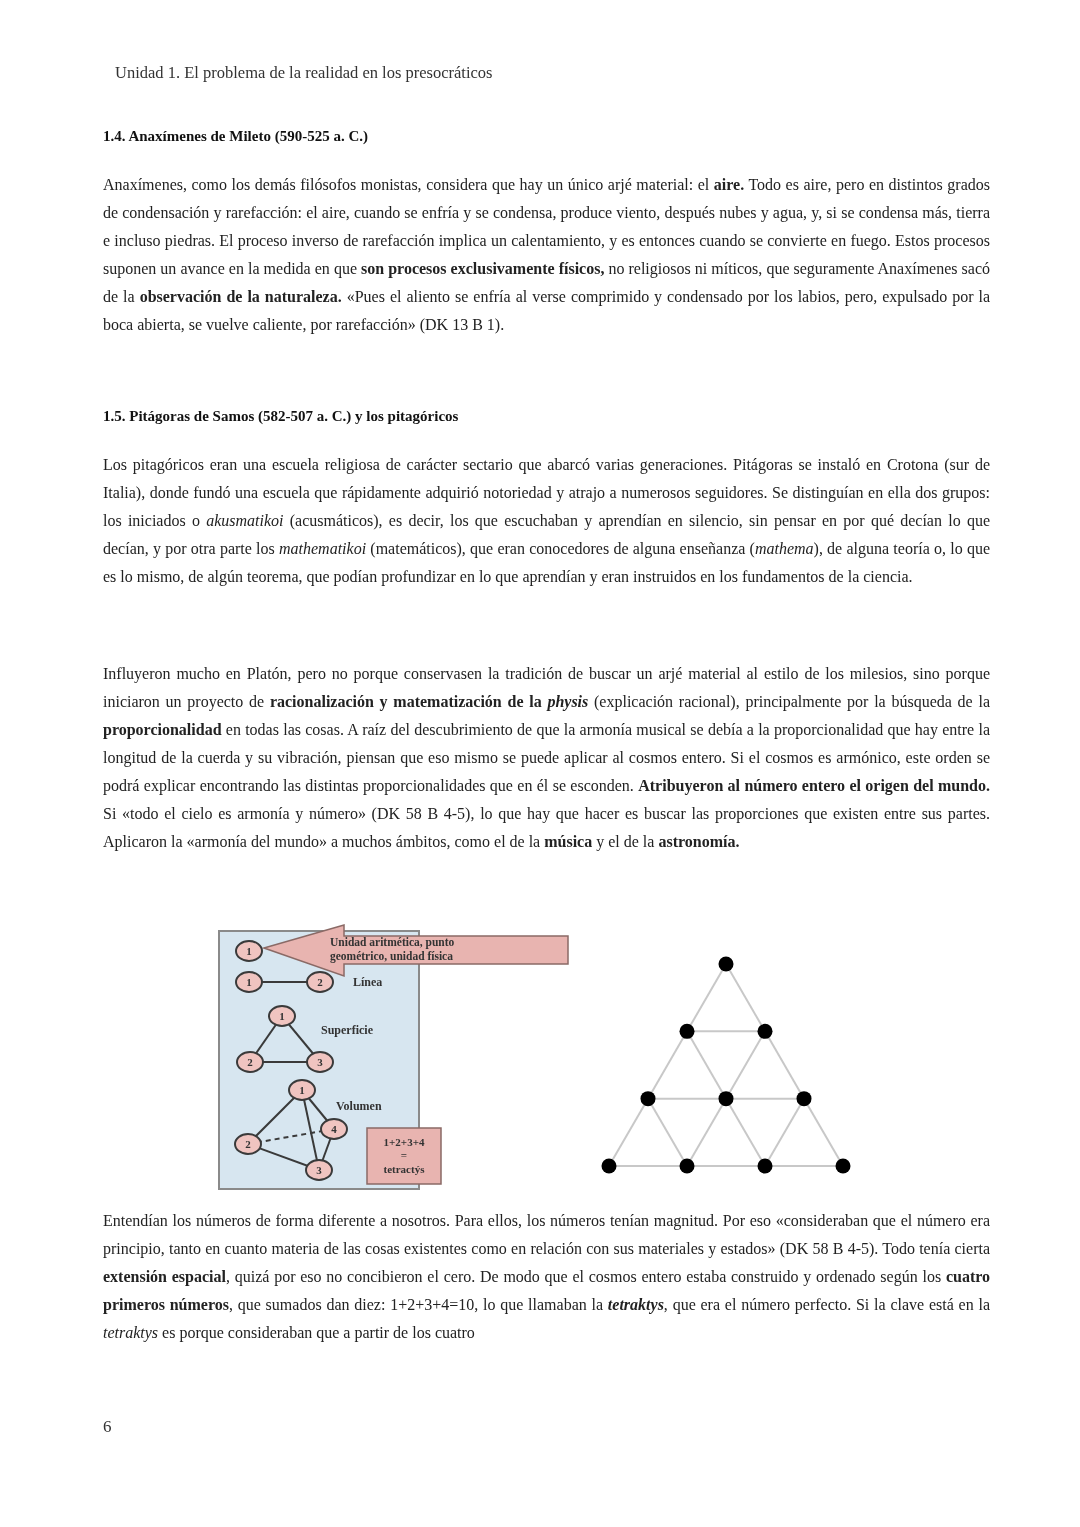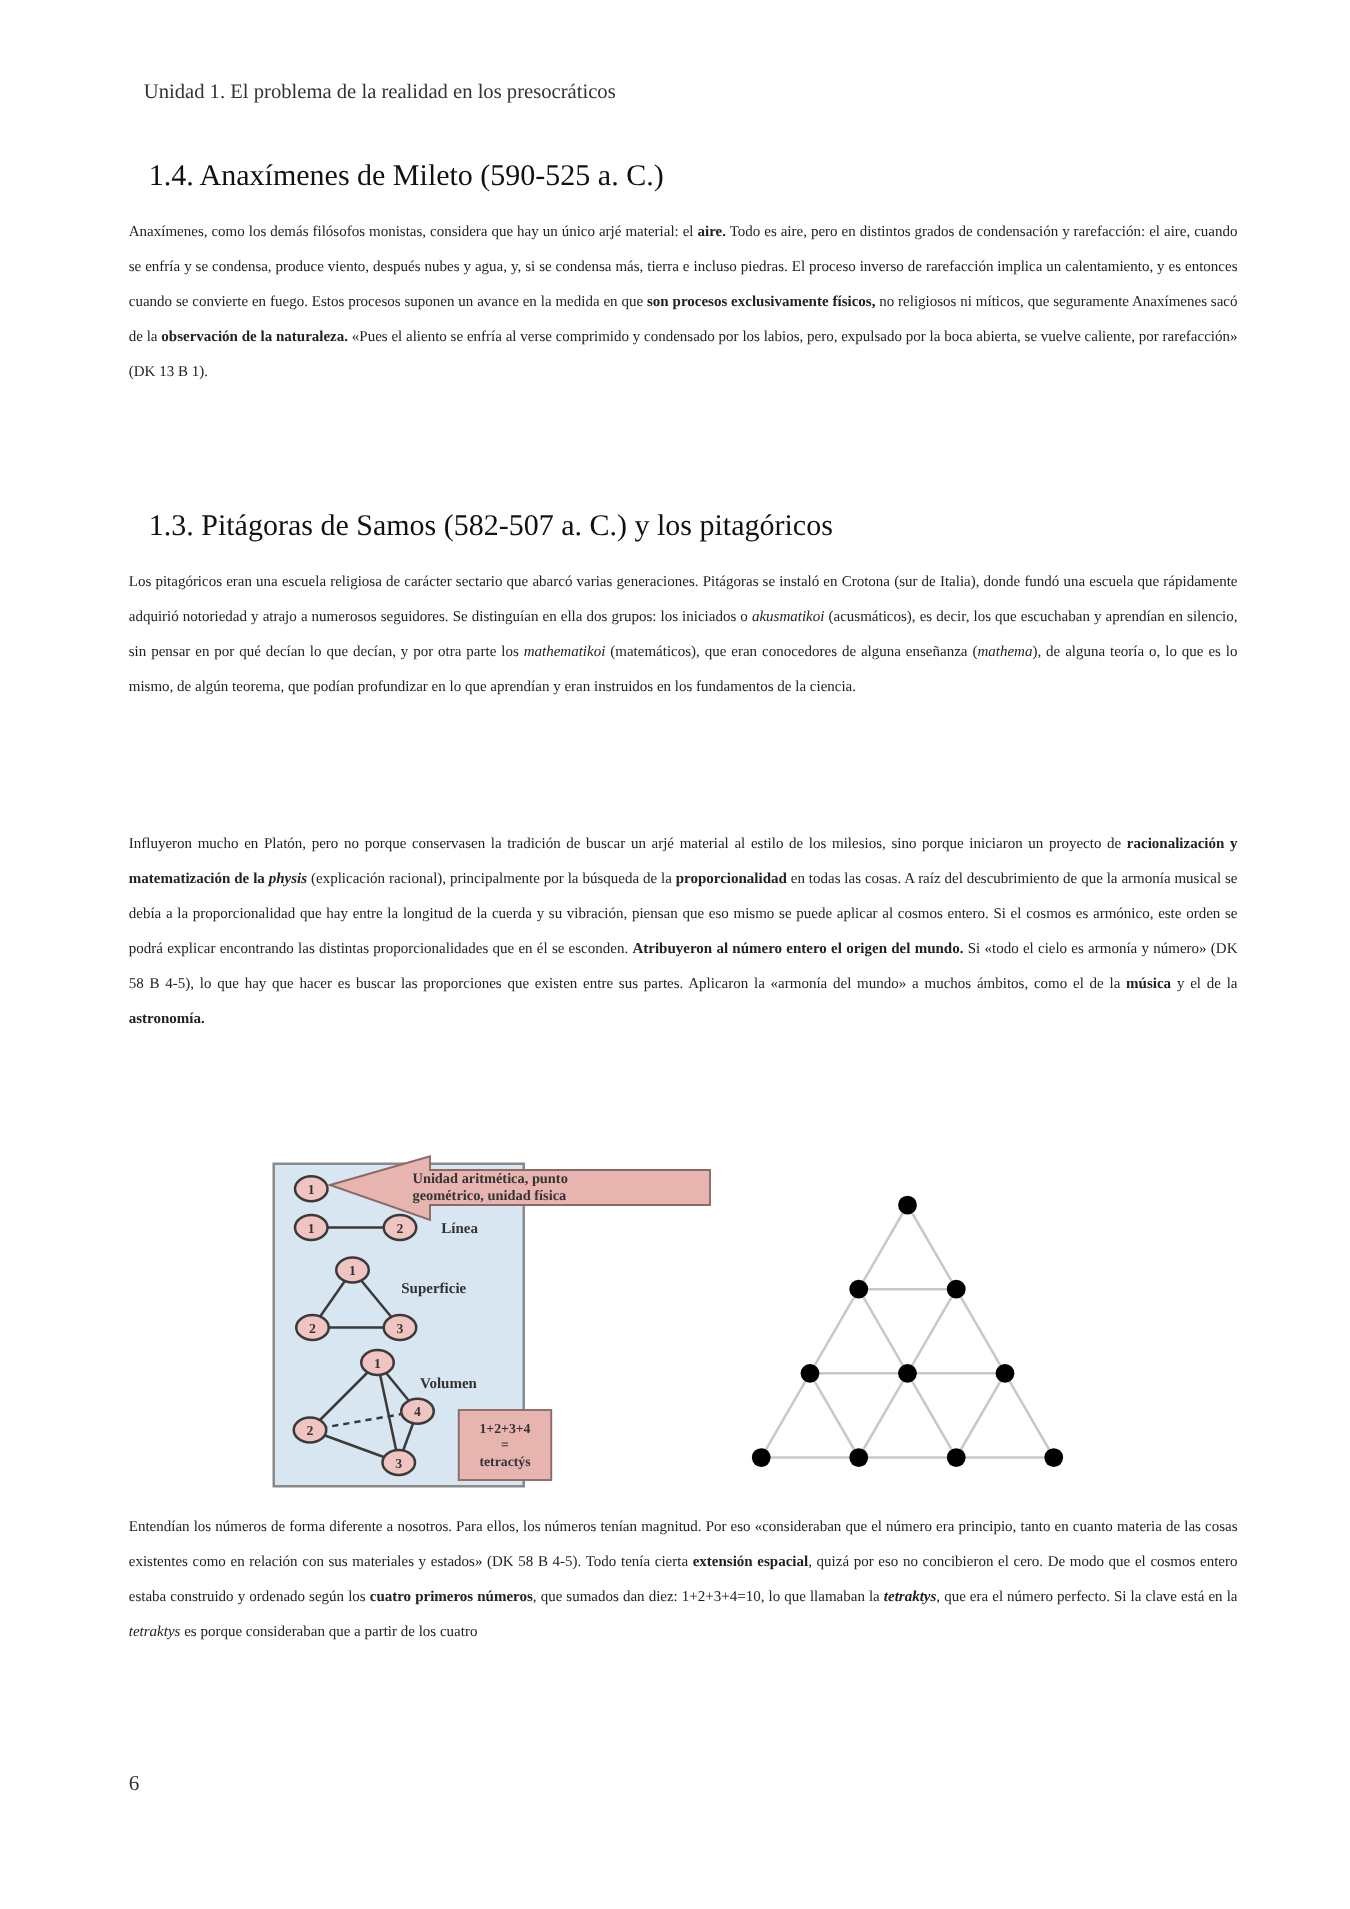--- a/index.html
+++ b/index.html
@@ -1,35 +1,35 @@
 <!DOCTYPE html>
 <html><head>
 <meta charset="utf-8">
 <style>
   html, body { margin: 0; padding: 0; background: #ffffff; }
   body { width: 1080px; height: 1527px; position: relative; overflow: hidden;
          font-family: "Liberation Serif", "DejaVu Serif", serif; color: #1e1e1e; }
   .running-head { position: absolute; left: 103px; top: 63px; font-size: 16.5px; color: #333; margin-left: 12px; }
-  .h2 { position: absolute; left: 119px; font-weight: normal; font-size: 24px; color: #111; margin: 0; }
-  .para { position: absolute; left: 103px; width: 887px; font-size: 12px; line-height: 28px;
+  .h2 { position: absolute; left: 103px; font-weight: bold; font-size: 15px; color: #111; margin: 0; }
+  .para { position: absolute; left: 103px; width: 887px; font-size: 16px; line-height: 28px;
           text-align: justify; margin: 0; color: #222; }
   .page-number { position: absolute; left: 103px; top: 1417px; font-size: 17px; color: #333; }
   .fig-left { position: absolute; left: 216px; top: 924px; width: 356px; height: 270px; }
   .fig-right { position: absolute; left: 595px; top: 950px; width: 265px; height: 230px; }
   svg text { font-family: "Liberation Serif", "DejaVu Serif", serif; font-weight: bold; }
 </style>
 </head>
 <body>
 
 <div class="running-head">Unidad 1. El problema de la realidad en los presocráticos</div>
 
 <h2 class="h2" style="top:128px;">1.4. Anaxímenes de Mileto (590-525 a. C.)</h2>
 <p class="para" style="top:171px;"><span>Anaxímenes, como los demás filósofos monistas, considera que hay un único arjé material: el </span><span style="font-weight: bold;">aire.</span><span> Todo es aire, pero en distintos grados de condensación y rarefacción: el aire, cuando se enfría y se condensa, produce viento, después nubes y agua, y, si se condensa más, tierra e incluso piedras. El proceso inverso de rarefacción implica un calentamiento, y es entonces cuando se convierte en fuego. Estos procesos suponen un avance en la medida en que </span><span style="font-weight: bold;">son procesos exclusivamente físicos,</span><span> no religiosos ni míticos, que seguramente Anaxímenes sacó de la </span><span style="font-weight: bold;">observación de la naturaleza.</span><span> «Pues el aliento se enfría al verse comprimido y condensado por los labios, pero, expulsado por la boca abierta, se vuelve caliente, por rarefacción» (DK 13 B 1).</span></p>
 
-<h2 class="h2" style="top:408px;">1.3. Pitágoras de Samos (582-507 a. C.) y los pitagóricos</h2>
+<h2 class="h2" style="top:408px;">1.5. Pitágoras de Samos (582-507 a. C.) y los pitagóricos</h2>
 <p class="para" style="top:451px;"><span>Los pitagóricos eran una escuela religiosa de carácter sectario que abarcó varias generaciones. Pitágoras se instaló en Crotona (sur de Italia), donde fundó una escuela que rápidamente adquirió notoriedad y atrajo a numerosos seguidores. Se distinguían en ella dos grupos: los iniciados o </span><span style="font-style: italic;">akusmatikoi</span><span> (acusmáticos), es decir, los que escuchaban y aprendían en silencio, sin pensar en por qué decían lo que decían, y por otra parte los </span><span style="font-style: italic;">mathematikoi</span><span> (matemáticos), que eran conocedores de alguna enseñanza (</span><span style="font-style: italic;">mathema</span><span>), de alguna teoría o, lo que es lo mismo, de algún teorema, que podían profundizar en lo que aprendían y eran instruidos en los fundamentos de la ciencia.</span></p>
 <p class="para" style="top:660px;"><span>Influyeron mucho en Platón, pero no porque conservasen la tradición de buscar un arjé material al estilo de los milesios, sino porque iniciaron un proyecto de </span><span style="font-weight: bold;">racionalización y matematización de la </span><span style="font-weight: bold; font-style: italic;">physis</span><span> (explicación racional), principalmente por la búsqueda de la </span><span style="font-weight: bold;">proporcionalidad</span><span> en todas las cosas. A raíz del descubrimiento de que la armonía musical se debía a la proporcionalidad que hay entre la longitud de la cuerda y su vibración, piensan que eso mismo se puede aplicar al cosmos entero. Si el cosmos es armónico, este orden se podrá explicar encontrando las distintas proporcionalidades que en él se esconden. </span><span style="font-weight: bold;">Atribuyeron al número entero el origen del mundo.</span><span> Si «todo el cielo es armonía y número» (DK 58 B 4-5), lo que hay que hacer es buscar las proporciones que existen entre sus partes. Aplicaron la «armonía del mundo» a muchos ámbitos, como el de la </span><span style="font-weight: bold;">música</span><span> y el de la </span><span style="font-weight: bold;">astronomía.</span></p>
 
 <div class="fig-left">
   <svg width="356" height="270" viewBox="0 0 356 270" xmlns="http://www.w3.org/2000/svg">
     <rect x="3" y="7" width="200" height="258" fill="#d7e6f0" stroke="#8a8a8a" stroke-width="2"></rect>
 
     <polygon points="48,24 128,1 128,12 352,12 352,40 128,40 128,52" fill="#e8b4b0" stroke="#8a6a66" stroke-width="1.5"></polygon>
     <text x="114" y="22" font-size="11.5" fill="#333">Unidad aritmética, punto</text>
     <text x="114" y="36" font-size="11.5" fill="#333">geométrico, unidad física</text>

